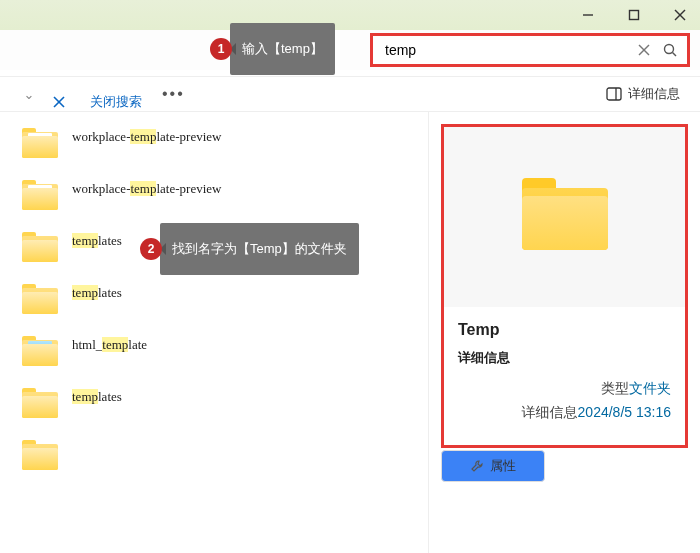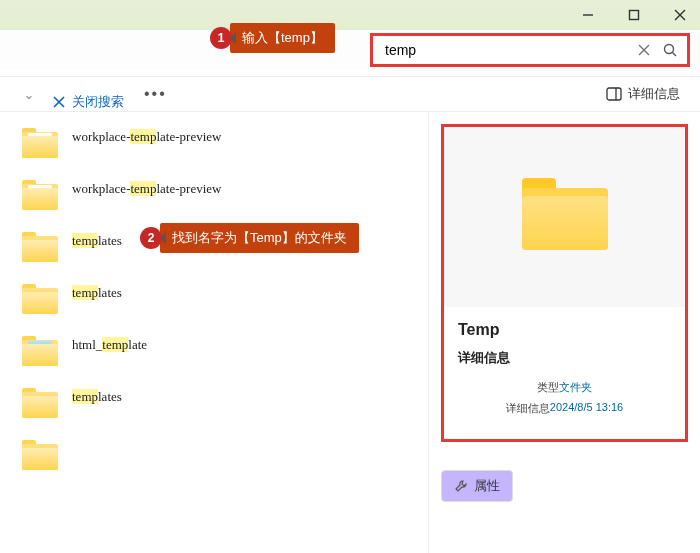--- a/index.html
+++ b/index.html
@@ -5,27 +5,27 @@
 * { box-sizing: border-box; margin: 0; padding: 0; }
 body { font-family: "Segoe UI", "Microsoft YaHei", sans-serif; font-size: 13px; color: #222; background: #fff; width: 700px; height: 553px; overflow: hidden; position: relative; }
 .titlebar { height: 30px; background: linear-gradient(#e8f0d8, #e4eed0); display: flex; justify-content: flex-end; align-items: center; padding-right: 6px; gap: 18px; }
 .titlebar .win-btn { width: 28px; height: 22px; display: flex; align-items: center; justify-content: center; color: #333; }
 .searchbar-row { height: 40px; display: flex; align-items: center; padding: 4px 10px 4px 370px; background: #fdfdfd; position: relative; }
 .searchbox { flex: 1; height: 34px; border: 3px solid #e53935; display: flex; align-items: center; padding: 0 4px 0 12px; background: #fff; }
 .searchbox input { flex: 1; border: none; outline: none; font-size: 14px; background: transparent; }
 .searchbox .sb-btn { width: 26px; height: 26px; display: flex; align-items: center; justify-content: center; color: #555; }
 .callout { position: absolute; display: flex; align-items: center; gap: 0; z-index: 20; }
 .badge { width: 22px; height: 22px; border-radius: 50%; background: #c62828; color: #fff; font-size: 12px; font-weight: bold; display: flex; align-items: center; justify-content: center; position: relative; z-index: 2; }
-.pill { background: #c2410c; color: #fff; font-size: 13px; padding: 6px 12px; border-radius: 2px; margin-left: -2px; position: relative; }
+.pill { background: #737373; color: #fff; font-size: 13px; padding: 17px 12px; border-radius: 2px; margin-left: -2px; position: relative; }
 .pill::before { content: ""; position: absolute; left: -6px; top: 50%; transform: translateY(-50%); border: 6px solid transparent; border-right-color: #555; }
 #callout1 { top: 23px; left: 210px; }
 #callout2 { top: 223px; left: 140px; }
 .toolbar { height: 36px; border-top: 1px solid #eee; border-bottom: 1px solid #eee; display: flex; align-items: center; padding: 0 20px; gap: 16px; justify-content: space-between; margin-top: 6px; }
 .toolbar-left { display: flex; align-items: center; gap: 14px; }
-.close-search { display: flex; align-items: center; gap: 6px; color: #0a66c2; cursor: pointer; margin-top: 15px; }
+.close-search { display: flex; align-items: center; gap: 24px; color: #0a66c2; cursor: pointer; margin-top: 15px; }
 .close-search svg { stroke: #0a66c2; }
 .more-dots { color: #555; font-size: 16px; letter-spacing: 2px; padding: 2px 6px; }
 .detail-btn { display: flex; align-items: center; gap: 6px; color: #333; }
 .main { display: flex; height: calc(553px - 30px - 40px - 36px - 6px); }
 .filelist { width: 428px; overflow-y: auto; padding: 10px 10px 10px 18px; }
 .file-item { display: flex; align-items: flex-start; gap: 14px; padding: 6px 4px 14px 4px; }
 .folder-ico { width: 36px; height: 30px; position: relative; flex-shrink: 0; margin-top: 2px; }
 .folder-back { position: absolute; left: 0; top: 2px; width: 36px; height: 26px; background: linear-gradient(#ffe082, #ffd54f); border-radius: 2px; }
 .folder-tab { position: absolute; left: 0; top: -2px; width: 14px; height: 8px; background: #ffd54f; border-radius: 2px 2px 0 0; }
 .folder-front { position: absolute; left: 0; top: 6px; width: 36px; height: 22px; background: linear-gradient(#ffecb3, #ffd54f); border-radius: 2px; }
@@ -36,23 +36,23 @@
 .preview-pane { flex: 1; border-left: 1px solid #eee; padding: 12px 12px 0 12px; }
 .preview-box { border: 3px solid #e53935; padding: 0; }
 .thumb-area { height: 180px; background: #f7f7f7; display: flex; align-items: center; justify-content: center; }
 .big-folder { width: 86px; height: 70px; position: relative; }
 .big-folder .bf-back { position: absolute; left: 0; top: 6px; width: 86px; height: 62px; background: linear-gradient(#ffd54f, #ffca28); border-radius: 4px; }
 .big-folder .bf-tab { position: absolute; left: 0; top: -4px; width: 34px; height: 16px; background: #ffca28; border-radius: 4px 4px 0 0; }
 .big-folder .bf-front { position: absolute; left: 0; top: 14px; width: 86px; height: 54px; background: linear-gradient(#ffe082, #ffd54f); border-radius: 4px; }
 .info-area { padding: 14px 14px 20px 14px; }
 .info-title { font-size: 16px; font-weight: 600; margin-bottom: 10px; }
 .info-sub { font-weight: 600; font-size: 13px; margin-bottom: 10px; }
-.info-row { display: flex; justify-content: center; font-size: 11px; color: #444; padding: 3px 0; }
+.info-row { display: flex; justify-content: flex-end; font-size: 14px; color: #444; padding: 3px 0; }
 .info-row .v { color: #0369a1; }
-.props-btn { margin-top: 28px; display: inline-flex; align-items: center; gap: 6px; border: 1px solid #ddd; border-radius: 4px; padding: 6px 12px; font-size: 13px; color: #333; background: #c4b5fd; }
+.props-btn { margin-top: 2px; display: inline-flex; align-items: center; gap: 6px; border: 1px solid #ddd; border-radius: 4px; padding: 6px 28px; font-size: 13px; color: #333; background: #3b82f6; }
 .back-chevron { width: 18px; text-align: center; color: #888; }
 </style>
 </head>
 <body>
 
 <div class="titlebar">
   <div class="win-btn">
       <svg width="12" height="12">
         <line x1="1" y1="6" x2="11" y2="6" stroke="#333" stroke-width="1.4"></line>
       </svg>

